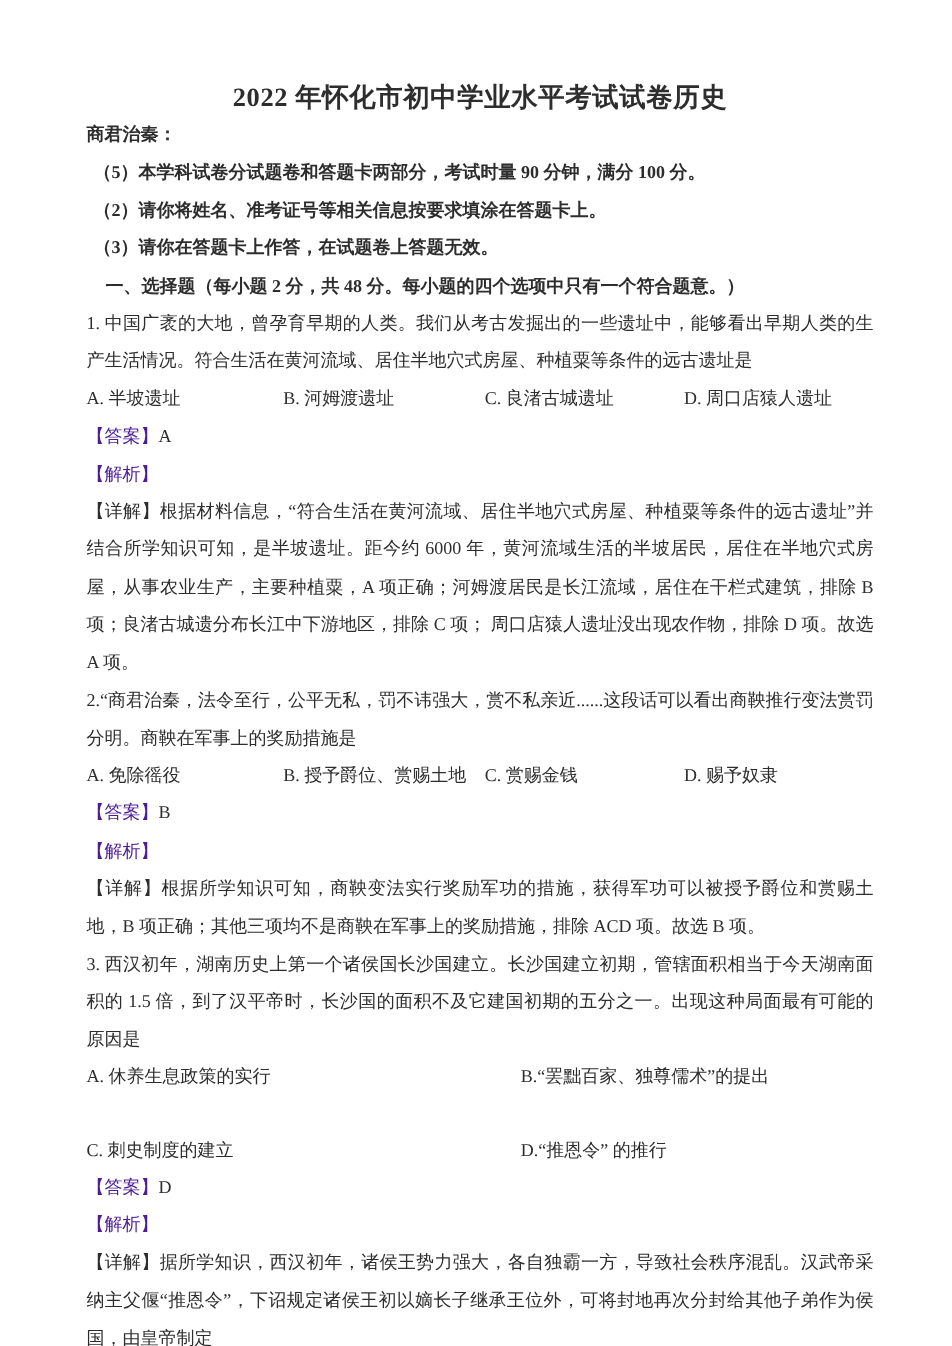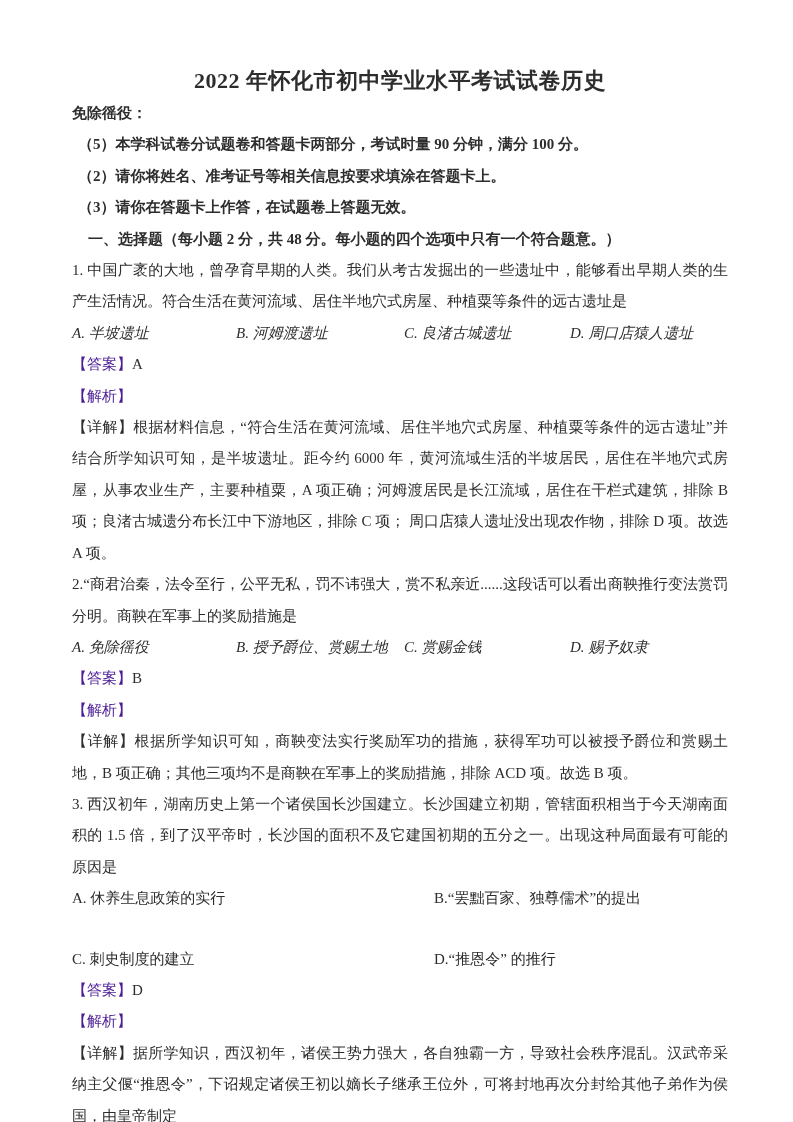--- a/index.html
+++ b/index.html
@@ -28,21 +28,21 @@
     font-size: 15px;
     line-height: 31.4px;
     margin: 0;
   }
   .para { text-align: justify; }
   .notice-heading { font-weight: 700; }
   .tip { font-weight: 700; padding-left: 6px; }
   .section-header { font-weight: 700; margin-left: 16px; }
   .blue { color: #4c1d95; }
   .opts { display: grid; }
-  .row4 { grid-template-columns: 164px 168px 166px auto; font-style: italic; }
+  .row4 { grid-template-columns: 164px 168px 166px auto; }
   .grid2 { grid-template-columns: 333px auto; gap: 29px; }
   .opt { white-space: nowrap; overflow: visible; }
   .footer {
     position: absolute;
     left: 0;
     right: 0;
     top: 1062px;
     text-align: center;
     font-family: "Liberation Sans", "DejaVu Sans", sans-serif;
     font-size: 19px;
@@ -52,21 +52,21 @@
   .footer .url { margin-left: 7px; text-decoration: none; color: #9e9e9e; }
 </style>
 </head>
 <body>
 
 <div class="page">
   <div class="content">
 
     <div class="doc-title">2022 年怀化市初中学业水平考试试卷历史</div>
 
-    <p class="notice-heading">免除徭役：</p>
+    <p class="notice-heading">商君治秦：</p>
     <p class="tip">（5）本学科试卷分试题卷和答题卡两部分，考试时量 90 分钟，满分 100 分。</p>
     <p class="tip">（2）请你将姓名、准考证号等相关信息按要求填涂在答题卡上。</p>
     <p class="tip">（3）请你在答题卡上作答，在试题卷上答题无效。</p>
 
     <p class="section-header">一、选择题（每小题 2 分，共 48 分。每小题的四个选项中只有一个符合题意。）</p>
 
     <p class="para">1. 中国广袤的大地，曾孕育早期的人类。我们从考古发掘出的一些遗址中，能够看出早期人类的生产生活情况。符合生活在黄河流域、居住半地穴式房屋、种植粟等条件的远古遗址是</p>
     <div class="opts row4">
       <span class="opt">A. 半坡遗址</span>
       <span class="opt">B. 河姆渡遗址</span>

